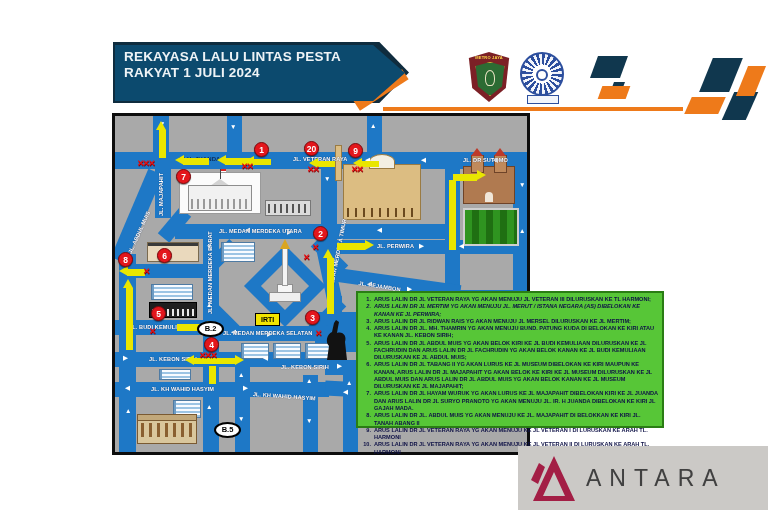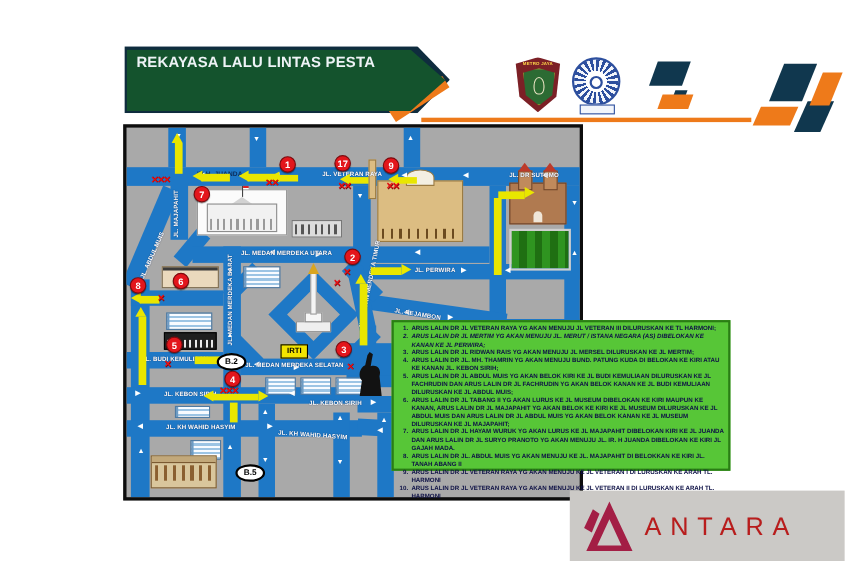--- a/index.html
+++ b/index.html
@@ -1,21 +1,21 @@
 <!DOCTYPE html>
 <html><head>
 <meta charset="utf-8">
 <style>
   html,body{margin:0;padding:0}
   body{width:768px;height:512px;position:relative;background:#fff;overflow:hidden;
        font-family:"Liberation Sans",sans-serif}
   
   .banner-shadow{position:absolute;left:113px;top:42px;width:296px;height:61px;background:#0f2c3e;
        clip-path:polygon(0 0,90% 0,100% 50%,90% 100%,0 100%)}
-  .banner{position:absolute;left:115px;top:45px;width:290px;height:56px;background:#14532d;
+  .banner{position:absolute;left:115px;top:45px;width:290px;height:56px;background:#0c4a6e;
        clip-path:polygon(0 0,89% 0,100% 50%,89% 100%,0 100%);padding:4px 0 0 9px;box-sizing:border-box;z-index:2}
   .banner div{font-weight:bold;font-size:13.5px;line-height:1.2;color:#eef3f6;letter-spacing:.2px;white-space:nowrap}
   .slash{position:absolute;background:#ee7a1a;z-index:1}
   .deco{position:absolute}
   
   .pshield{position:absolute;left:468px;top:52px;width:42px;height:50px;background:#7c2026;
        clip-path:polygon(50% 0,98% 12%,90% 72%,50% 100%,10% 72%,2% 12%)}
   .pshield .inner{position:absolute;left:7px;top:10px;width:28px;height:32px;background:#2c6b33;
        clip-path:polygon(50% 0,98% 12%,90% 72%,50% 100%,10% 72%,2% 12%);border:1px solid #d8b133}
   .pshield .ptext{position:absolute;top:3px;left:0;right:0;text-align:center;color:#ffd84a;
@@ -98,30 +98,31 @@
   .legend{position:absolute;left:356px;top:291px;width:308px;height:137px;background:#57c637;
        border:2px solid #2a7d14;box-sizing:border-box;padding:3px 4px 2px 3px;z-index:20}
   .litem{display:flex;gap:3px;color:#0e1146;font-weight:bold;font-size:5.6px;line-height:1.3}
   .lnum{width:10px;flex:none;text-align:right}
   .ltext{flex:1}
   .italic{font-style:italic}
   
   .wm{position:absolute;left:518px;top:446px;width:250px;height:64px;background:#cbc9c6;z-index:30;
        display:flex;align-items:center}
   .wm svg{margin-left:12px}
-  .wm .wtext{color:#b91c1c;font-size:23px;letter-spacing:8px;margin-left:10px;font-weight:500;
+  .wm .wtext{color:#404040;font-size:23px;letter-spacing:8px;margin-left:10px;font-weight:500;
        text-shadow:0 0 1px #b9b7b4}
 </style>
 </head>
 <body>
 
 <div class="slash" style="left:352px;top:84px;width:58px;height:12px;transform:rotate(-33deg)"></div>
 <div class="banner-shadow"></div>
 <div class="banner">
   <div>REKAYASA LALU LINTAS PESTA</div>
+  <div>RAKYAT 1 JULI 2024</div>
 </div>
 
 <div class="pshield">
   <span class="ptext">METRO JAYA</span>
   <span class="inner"></span>
   <span class="sym"></span>
 </div>
 <div class="pwheel">
   <div class="ring"></div>
   <div class="hub"></div>
@@ -305,21 +306,21 @@
 
   <div class="bdg" style="left:139px;top:26px">1</div>
   <div class="bdg" style="left:198px;top:110px">2</div>
   <div class="bdg" style="left:190px;top:194px">3</div>
   <div class="bdg" style="left:89px;top:221px">4</div>
   <div class="bdg" style="left:36px;top:190px">5</div>
   <div class="bdg" style="left:42px;top:132px">6</div>
   <div class="bdg" style="left:61px;top:53px">7</div>
   <div class="bdg" style="left:3px;top:136px">8</div>
   <div class="bdg" style="left:233px;top:27px">9</div>
-  <div class="bdg" style="left:189px;top:25px">17</div>
+  <div class="bdg" style="left:189px;top:25px">20</div>
 
   <div class="oval" style="left:82px;top:205px">B.2</div>
   <div class="oval" style="left:99px;top:306px">B.5</div>
   <div class="irti" style="left:140px;top:197px">IRTI</div>
 </div>
 
 <div class="legend">
   <div class="litem">
       <span class="lnum">1.</span>
       <span class="ltext">ARUS LALIN DR JL VETERAN RAYA YG AKAN MENUJU JL VETERAN III DILURUSKAN KE TL HARMONI;</span>

